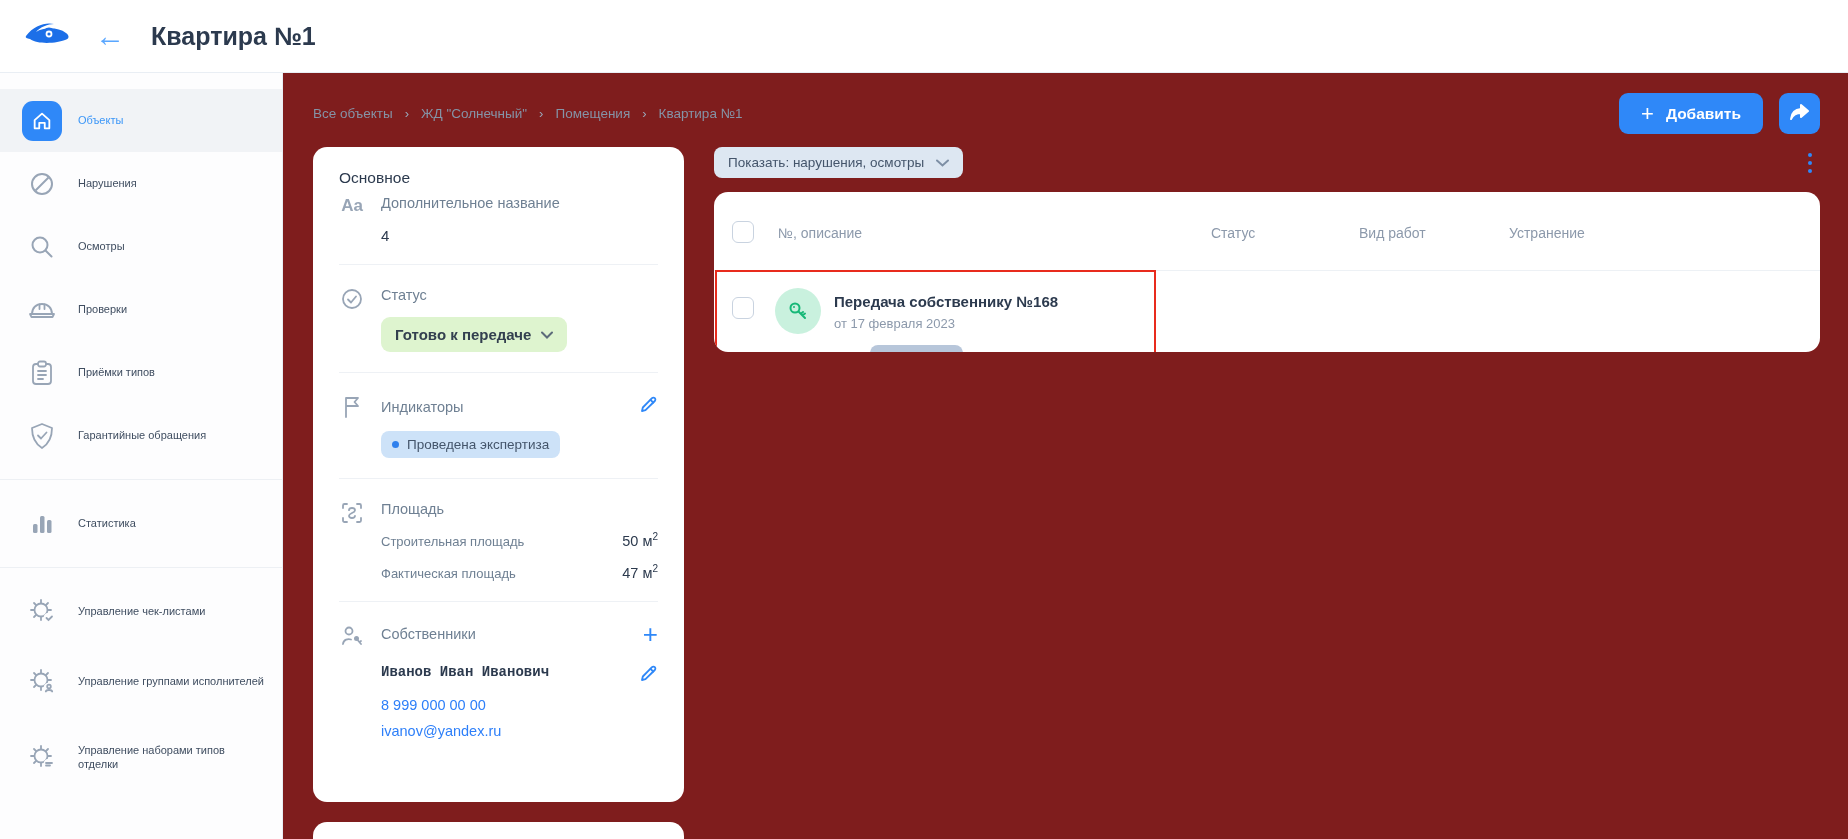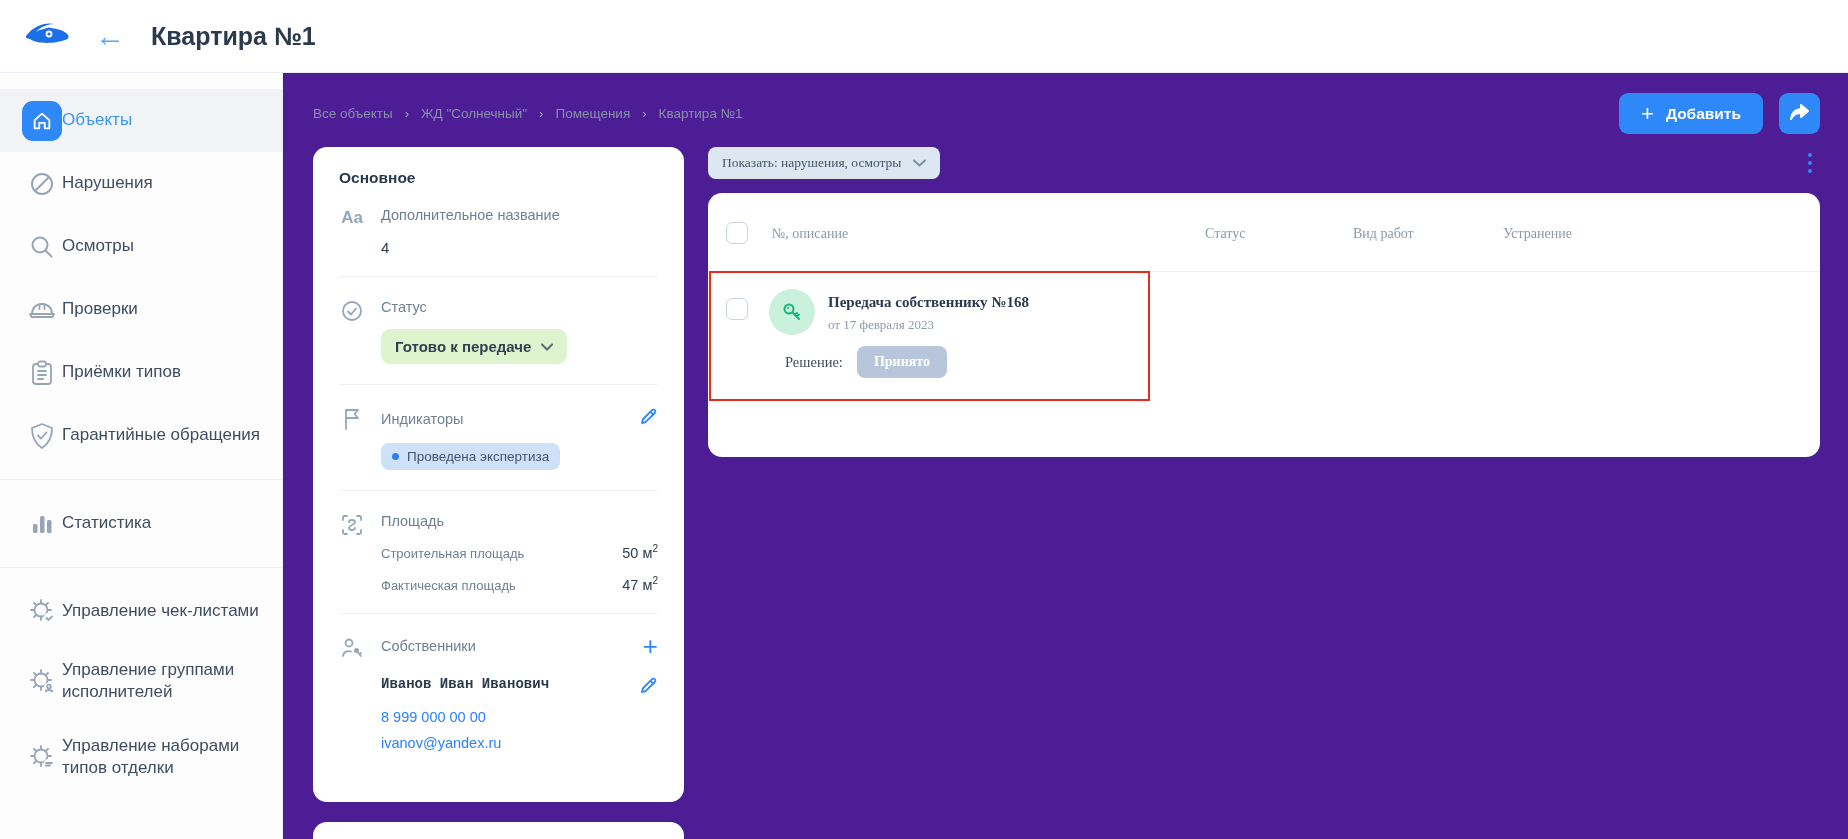--- a/index.html
+++ b/index.html
@@ -19,47 +19,47 @@
   .user-block { margin-left:12px; margin-right:40px; }
   .user-name { font-size:16px; color:#2c3a4e; }
   .user-role { font-size:12.5px; color:#8c99ab; margin-top:2px; }
 
   
   .sidebar { position:absolute; left:0; top:73px; bottom:0; width:283px; background:#fdfdfe;
     border-right:1px solid #e9eef4; padding-top:16px; z-index:4; }
   .side-item { display:flex; align-items:center; min-height:63px; padding:0 18px 0 22px;
     cursor:pointer; }
   .side-item .icn { width:40px; height:40px; display:flex; align-items:center; justify-content:center; flex:0 0 40px; }
-  .side-item .lbl { margin-left:0; font-size:17px; color:#3f4d60; line-height:1.3; }
+  .side-item .lbl { margin-left:16px; font-size:11px; color:#3f4d60; line-height:1.3; }
   .side-item.active { background:#f1f3f6; }
   .side-item.active .lbl { color:#3b96f8; }
   .tile { width:40px; height:40px; border-radius:11px; background:#2f88f8;
     display:flex; align-items:center; justify-content:center; }
   .side-div { height:1px; background:#edf0f4; margin:12px 0; }
 
   
-  .main { position:absolute; left:283px; top:73px; right:0; bottom:0; background:#4c1d95;
+  .main { position:absolute; left:283px; top:73px; right:0; bottom:0; background:#7f1d1d;
     padding:0 28px 8px 30px; }
   .crumb-bar { display:flex; align-items:center; padding-top:19px; height:62px; }
   .crumbs { display:flex; align-items:center; font-size:13.5px; color:#8593a6; }
   .crumbs .sep { margin:0 12px; color:#9aa8ba; font-size:13px; }
   .crumb { cursor:pointer; }
   .add-btn { margin-left:auto; height:41px; background:#2f88f8; color:#fff; border:none;
     border-radius:9px; font-size:15.5px; font-weight:bold; padding:0 22px; display:flex;
     align-items:center; cursor:pointer; font-family:inherit; }
   .add-btn .plus { font-size:22px; font-weight:normal; margin-right:12px; line-height:1; }
   .share-btn { margin-left:16px; width:41px; height:41px; border:none; border-radius:9px;
     background:#2f88f8; display:flex; align-items:center; justify-content:center; cursor:pointer; }
 
   .content { display:flex; align-items:flex-start; margin-top:12px; }
 
   
   .col-left { width:371px; flex:0 0 371px; }
   .info-card { background:#fff; border-radius:14px; padding:22px 26px 26px 26px; min-height:655px; }
-  .info-title { font-size:15.5px; font-weight:bold; color:#2c3a4e; margin-bottom:20px; }
+  .info-title { font-size:15.5px; font-weight:normal; color:#2c3a4e; margin-bottom:8px; }
   .f-row { display:flex; }
   .f-ic { width:26px; flex:0 0 26px; display:flex; justify-content:center; padding-top:1px; }
   .f-body { flex:1; margin-left:16px; }
   .f-label { font-size:14.5px; color:#6f8093; }
   .f-value { font-size:15px; color:#2c3a4e; margin-top:16px; }
   .hr { height:1px; background:#eef1f5; margin:20px 0 22px 0; }
   .pill-status { display:inline-flex; align-items:center; margin-top:14px; background:#def4cf;
     border-radius:9px; padding:9px 14px; font-size:15px; font-weight:bold; color:#33404f; cursor:pointer; }
   .pill-status svg { margin-left:10px; }
   .edit-pen { margin-left:auto; cursor:pointer; }
@@ -70,30 +70,30 @@
   .area-label { font-size:13px; color:#6f8093; }
   .area-val { margin-left:auto; font-size:14.5px; color:#2c3a4e; }
   .area-val sup { font-size:10px; }
   .plus-link { margin-left:auto; color:#2f88f8; font-size:26px; line-height:20px; cursor:pointer; }
   .owner-name-row { display:flex; align-items:flex-start; margin-top:20px; }
   .owner-name { font-size:14px; font-weight:bold; color:#2c3a4e;font-family:Liberation Mono, monospace; }
   .owner-link { display:block; font-size:14.5px; color:#2d7ff9; margin-top:10px; text-decoration:none; cursor:pointer; }
   .stub-card { background:#fff; border-radius:14px 14px 0 0; height:60px; margin-top:20px; }
 
   
-  .col-right { flex:1; margin-left:24px;font-family:Liberation Serif, serif; }
+  .col-right { flex:1; margin-left:30px; }
   .filter-bar { display:flex; align-items:center; }
   .filter-chip { display:inline-flex; align-items:center; background:#dde7f2; border-radius:8px;
     padding:8px 14px; font-size:13.5px; color:#44556b; cursor:pointer; }
   .filter-chip svg { margin-left:12px; }
   .kebab { margin-left:auto; padding:2px 8px; cursor:pointer; display:flex; flex-direction:column; align-items:center; }
   .kebab i { width:4px; height:4px; border-radius:50%; background:#2f88f8; margin:2px 0; }
 
   .table-card { position:relative; background:#fff; border-radius:14px; margin-top:14px;
-    height:264px; overflow:hidden; }
+    height:160px; overflow:hidden; }
   .t-head { position:relative; height:79px; border-bottom:1px solid #edf1f5; }
   .chk { width:22px; height:22px; border:1.5px solid #c9d3e0; border-radius:6px; background:#fff; cursor:pointer; }
   .t-head .chk { position:absolute; left:18px; top:29px; }
   .th { position:absolute; top:33px; font-size:14px; color:#8c99ab; }
   .th-desc { left:64px; }  .th-status { left:497px; }  .th-work { left:645px; }  .th-fix { left:795px; }
 
   .t-row { position:relative; height:132px; }
   .t-row .chk { position:absolute; left:18px; top:26px; }
   .row-ic { position:absolute; left:61px; top:17px; width:46px; height:46px; border-radius:50%;
     background:#c9f1de; display:flex; align-items:center; justify-content:center; }

